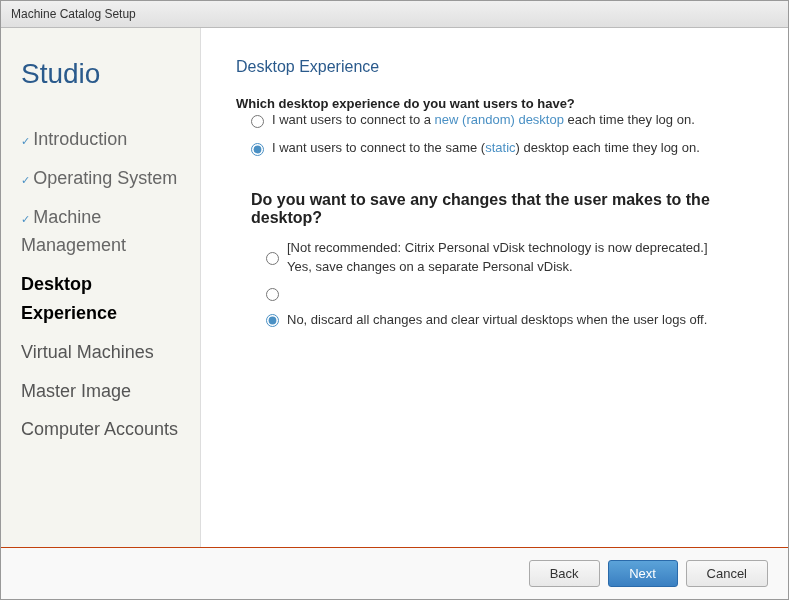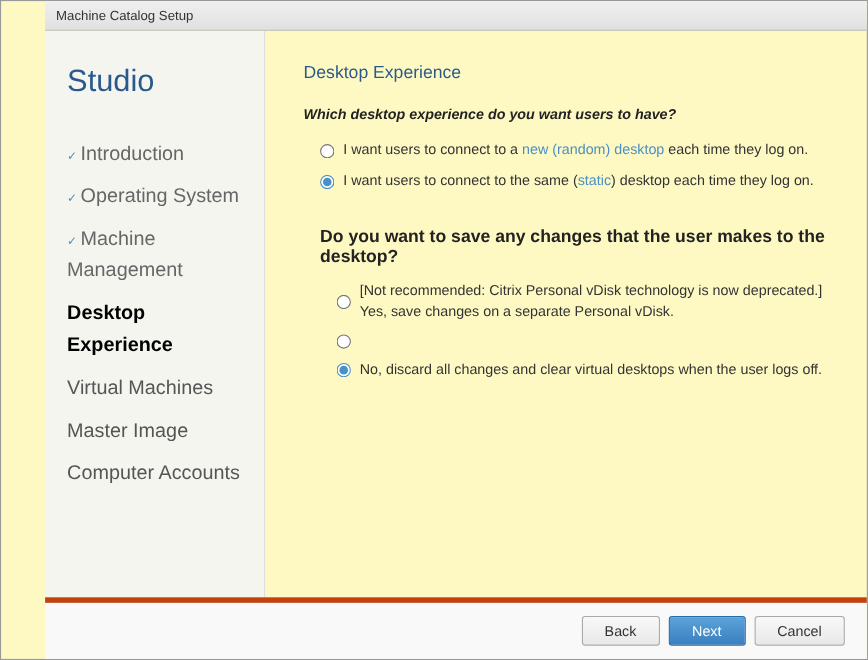--- a/index.html
+++ b/index.html
@@ -8,26 +8,25 @@
       font-size: 13px;
       background: #c8c8c8;
       display: flex;
       align-items: center;
       justify-content: center;
       min-height: 100vh;
     }
     .window {
       width: 789px;
       height: 600px;
-      background: #fef9c3;
+      background: #ffffff;
       border: 1px solid #999;
       box-shadow: 2px 2px 8px rgba(0,0,0,0.3);
       display: flex;
       flex-direction: column;
-      padding-left: 40px;
     }
     .title-bar {
       background: linear-gradient(to bottom, #f0f0f0, #e0e0e0);
       border-bottom: 1px solid #bbb;
       padding: 6px 10px;
       font-size: 12px;
       color: #333;
       font-weight: normal;
     }
     .content-area {
@@ -77,23 +76,22 @@
     }
     .page-title {
       font-size: 16px;
       color: #2a5a8c;
       margin-bottom: 20px;
       font-weight: normal;
     }
     .question {
       font-weight: bold;
       color: #222;
-      margin-bottom: 16px;
-      font-size: 13px;
-      font-style: italic;
+      margin-bottom: 0;
+      font-size: 13px;
     }
     .radio-group {
       margin-left: 15px;
       margin-bottom: 8px;
     }
     .radio-item {
       display: flex;
       align-items: center;
       margin-bottom: 10px;
       gap: 8px;
@@ -115,21 +113,21 @@
       margin-top: 16px;
       margin-left: 15px;
     }
     .sub-question {
       font-weight: bold;
       color: #222;
       margin-bottom: 12px;
       font-size: 16px;
     }
     .footer {
-      border-top: 5px solid #c2410c;
+      border-top: 1px solid #c2410c;
       padding: 12px 20px;
       display: flex;
       justify-content: flex-end;
       gap: 8px;
       background: #f9f9f9;
     }
     .btn {
       padding: 5px 20px;
       font-size: 13px;
       border: 1px solid #aaa;

